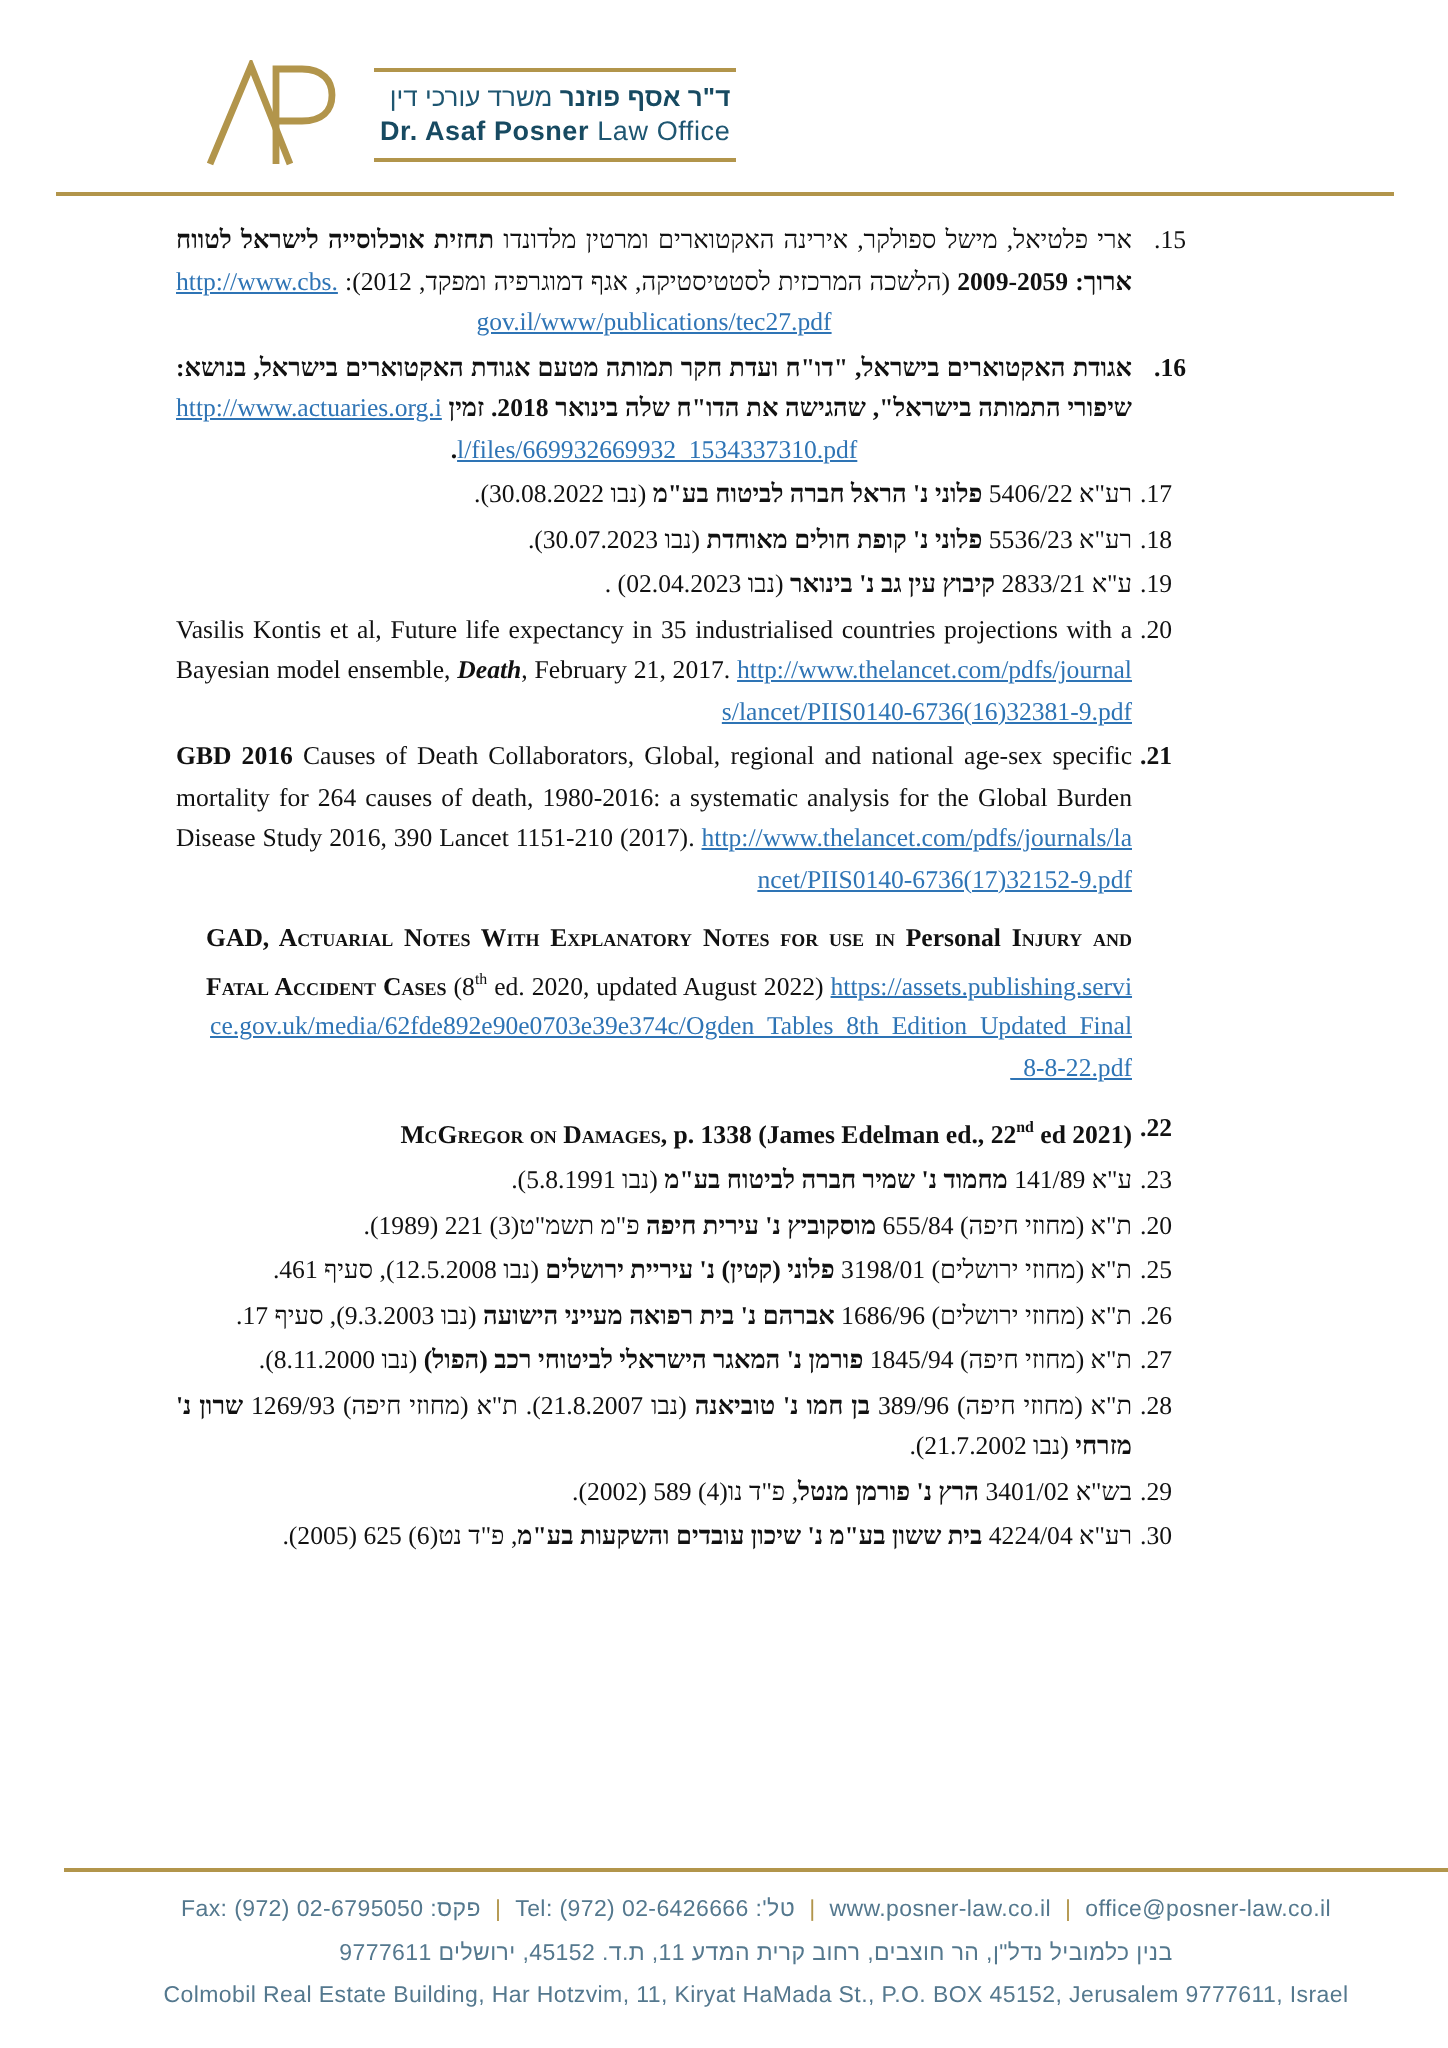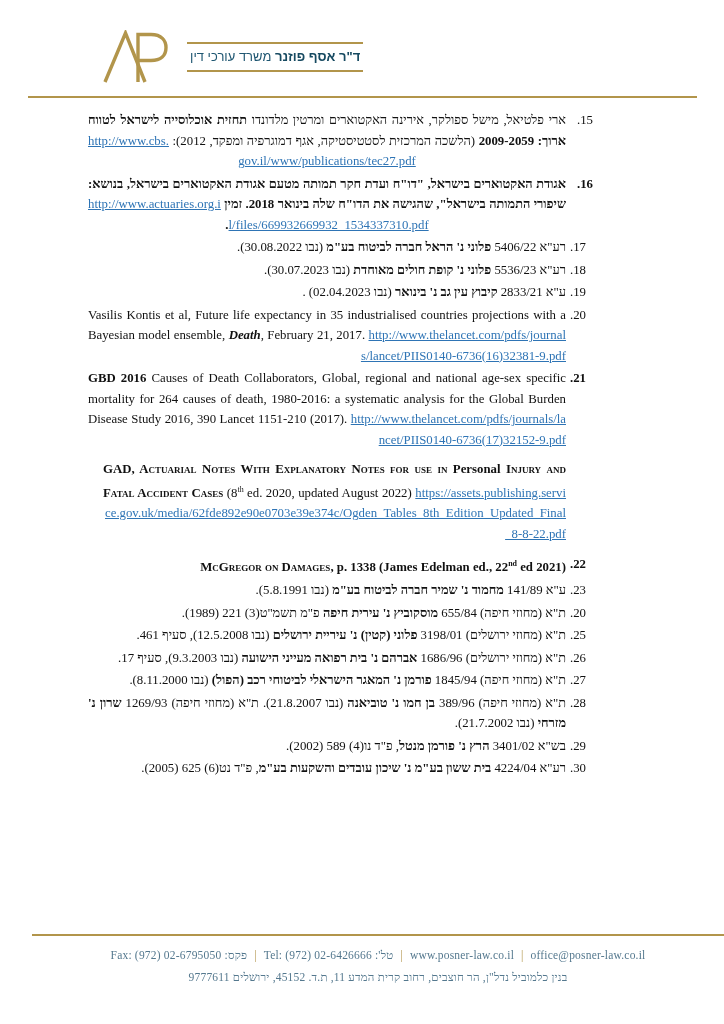--- a/index.html
+++ b/index.html
@@ -25,37 +25,38 @@
   .num{position:absolute;right:0;top:0;width:30px;direction:rtl;text-align:left;}
   .b{font-weight:bold;}
   .bi{font-weight:bold;font-style:italic;}
   .sc{font-variant:small-caps;}
   .sup{vertical-align:super;font-size:.62em;}
   .lnk{color:#2e74b5;text-decoration:underline;word-break:break-all;cursor:pointer;}
   .center-last{text-align-last:center;}
 
   
   .footer{position:absolute;left:0;right:0;top:934px;text-align:center;
-          font-family:Liberation Serif, serif;color:#54788e;padding-left:32px;}
+          font-family:Liberation Sans, sans-serif;color:#54788e;padding-left:32px;}
   .frule{height:2px;background:#b2954b;margin-bottom:9px;}
   .fline{font-size:11.5px;line-height:21.5px;letter-spacing:.2px;}
   .sep{color:#b2954b;margin:0 7px;}
 </style>
 </head>
 <body>
 
 <div class="page">
 
   <header class="letterhead">
     <svg class="logo-svg" width="74" height="54" viewBox="0 0 70 54" aria-hidden="true">
       <path d="M4 52 L24.5 3 L44 52" fill="none" stroke="#b2954b" stroke-width="3.4"></path>
       <path d="M37 52 L37 4.5 L50 4.5 C60.5 4.5 65 10.5 65 17.5 C65 25.5 60 30.5 50 30.5 L37 30.5" fill="none" stroke="#b2954b" stroke-width="3.4"></path>
     </svg>
     <div class="brand">
       <div class="brand-he" dir="rtl"><b>ד"ר אסף פוזנר</b><span> משרד עורכי דין</span></div>
+      <div class="brand-en"><b>Dr. Asaf Posner</b><span> Law Office</span></div>
     </div>
   </header>
 
   <div class="rule"></div>
 
   <main class="content">
       <div class="li center-last"><span class="num">15.</span><span>ארי פלטיאל, מישל ספולקר, אירינה האקטוארים ומרטין מלדונדו </span><span class="b">תחזית אוכלוסייה לישראל לטווח ארוך: 2009-2059</span><span> (הלשכה המרכזית לסטטיסטיקה, אגף דמוגרפיה ומפקד, 2012): </span><a href="#" class="lnk">http://www.cbs.gov.il/www/publications/tec27.pdf</a></div>
       <div class="li center-last"><span class="num b">16.</span><span class="b">אגודת האקטוארים בישראל, "דו"ח ועדת חקר תמותה מטעם אגודת האקטוארים בישראל, בנושא: שיפורי התמותה בישראל", שהגישה את הדו"ח שלה בינואר 2018. זמין </span><a href="#" class="lnk">http://www.actuaries.org.il/files/669932669932_1534337310.pdf</a><span class="b">.</span></div>
       <div class="li"><span class="num">17.</span><span>רע"א 5406/22 </span><span class="b">פלוני נ' הראל חברה לביטוח בע"מ</span><span> (נבו 30.08.2022).</span></div>
       <div class="li"><span class="num">18.</span><span>רע"א 5536/23 </span><span class="b">פלוני נ' קופת חולים מאוחדת</span><span> (נבו 30.07.2023).</span></div>
@@ -71,15 +72,16 @@
       <div class="li"><span class="num">27.</span><span>ת"א (מחוזי חיפה) 1845/94 </span><span class="b">פורמן נ' המאגר הישראלי לביטוחי רכב (הפול)</span><span> (נבו 8.11.2000).</span></div>
       <div class="li"><span class="num">28.</span><span>ת"א (מחוזי חיפה) 389/96 </span><span class="b">בן חמו נ' טוביאנה</span><span> (נבו 21.8.2007). ת"א (מחוזי חיפה) 1269/93 </span><span class="b">שרון נ' מזרחי</span><span> (נבו 21.7.2002).</span></div>
       <div class="li"><span class="num">29.</span><span>בש"א 3401/02 </span><span class="b">הרץ נ' פורמן מנטל</span><span>, פ"ד נו(4) 589 (2002).</span></div>
       <div class="li"><span class="num">30.</span><span>רע"א 4224/04 </span><span class="b">בית ששון בע"מ נ' שיכון עובדים והשקעות בע"מ</span><span>, פ"ד נט(6) 625 (2005).</span></div>
     </main>
 
   <footer class="footer">
     <div class="frule"></div>
     <div class="fline"><span><span>Fax: (972) 02-6795050&nbsp;</span><span dir="rtl">פקס:</span></span><span class="sep">|</span><span><span>Tel: (972) 02-6426666&nbsp;</span><span dir="rtl">טל':</span></span><span class="sep">|</span><span><span>www.posner-law.co.il</span></span><span class="sep">|</span><span><span>office@posner-law.co.il</span></span></div>
     <div class="fline" dir="rtl">בנין כלמוביל נדל"ן, הר חוצבים, רחוב קרית המדע 11, ת.ד. 45152, ירושלים 9777611</div>
+    <div class="fline">Colmobil Real Estate Building, Har Hotzvim, 11, Kiryat HaMada St., P.O. BOX 45152, Jerusalem 9777611, Israel</div>
   </footer>
 
 </div>
 
 </body></html>

